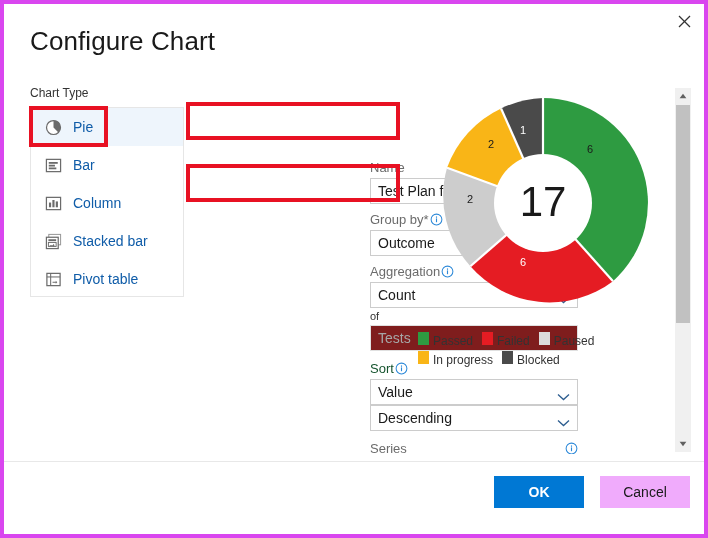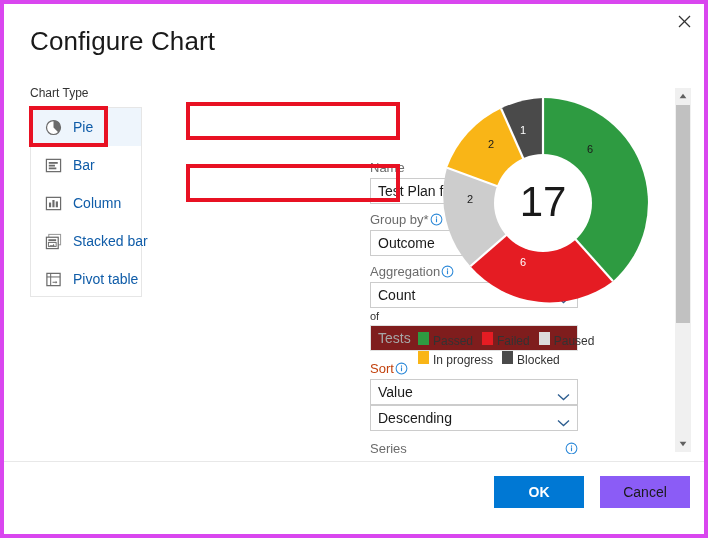--- a/index.html
+++ b/index.html
@@ -52,21 +52,21 @@
   }
   #chart-type-label {
     position: absolute;
     left: 26px;
     top: 82px;
   }
   .type-list {
     position: absolute;
     left: 26px;
     top: 103px;
-    width: 112px;
+    width: 154px;
     height: 190px;
     border: 1px solid #e6e6e6;
     box-sizing: border-box;
     background: #ffffff;
   }
   .type-item {
     height: 38px;
     display: flex;
     align-items: center;
     padding-left: 12px;
@@ -97,21 +97,21 @@
     width: 208px;
   }
   .field-label {
     font-size: 13px;
     color: #6b6b6b;
     margin-bottom: 3px;
     display: flex;
     align-items: center;
     gap: 1px;
   }
-  .field-label.dark { color: #c2410c; }
+  .field-label.dark { color: #14532d; }
   .info-i {
     display: inline-flex;
     width: 13px;
     height: 13px;
     vertical-align: middle;
   }
   .textbox {
     height: 26px;
     border: 1px solid #cccccc;
     box-sizing: border-box;
@@ -259,21 +259,21 @@
     right: 120px;
     width: 90px;
     background: #0078d4;
     color: #ffffff;
     font-weight: bold;
     border: none;
   }
   .btn-cancel {
     right: 14px;
     width: 90px;
-    background: #8b5cf6;
+    background: #f0abfc;
     color: #1a1a1a;
     border: none;
   }
 
   
   .anno {
     position: absolute;
     border: 4px solid #e81123;
     box-sizing: border-box;
     pointer-events: none;

